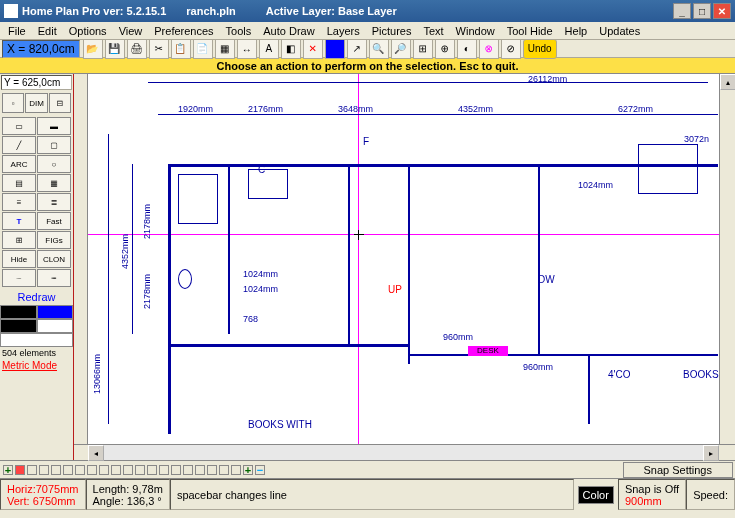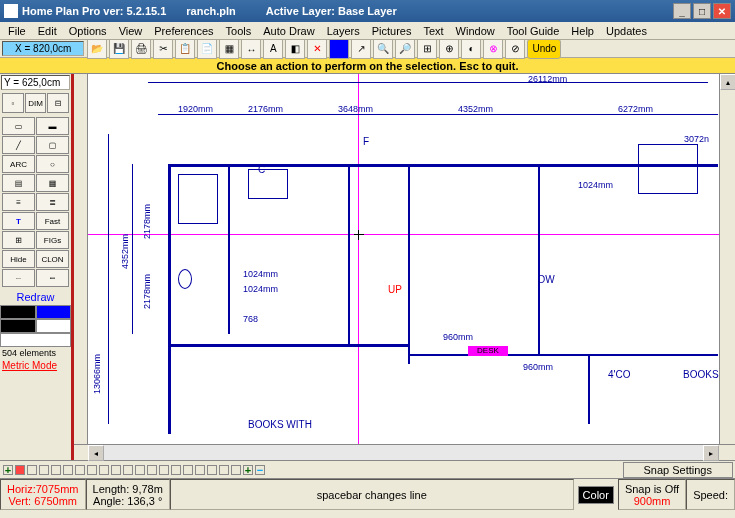--- a/index.html
+++ b/index.html
@@ -8,28 +8,28 @@
 .titlebar { height: 22px; background: linear-gradient(#3a6ea5, #2a5a95); color: #fff; display: flex; align-items: center; padding: 0 4px; font-weight: bold; }
 .titlebar .icon { width: 14px; height: 14px; background: #fff; margin-right: 4px; }
 .titlebar .spacer { flex: 1; }
 .titlebar .winbtn { width: 18px; height: 16px; background: #d4d0c8; border: 1px solid #888; margin-left: 2px; display: flex; align-items: center; justify-content: center; font-size: 10px; color: #000; cursor: pointer; }
 .titlebar .winbtn.close { background: #e74c3c; color: #fff; }
 
 .menubar { height: 18px; background: #ece9d8; border-bottom: 1px solid #aca899; display: flex; align-items: center; padding: 0 2px; }
 .menubar .mitem { padding: 1px 6px; cursor: pointer; }
 
 .coordbar { height: 18px; background: #ece9d8; border-bottom: 1px solid #aca899; display: flex; align-items: center; }
-.coordfield { border: 1px inset #aca899; background: #7dd3fc; padding: 1px 12px; margin: 0 2px; font-size: 10px; }
+.coordfield { border: 1px inset #aca899; background: #3b82f6; padding: 1px 4px; margin: 0 2px; font-size: 12px; }
 .tbtn { width: 20px; height: 20px; border: 1px solid #aca899; background: #f5f3ea; margin: 0 1px; display: flex; align-items: center; justify-content: center; cursor: pointer; font-size: 10px; }
 .tbtn.undo { background: #ffd700; border-radius: 3px; padding: 0 4px; width: auto; }
 
 .actionbar { height: 16px; background: #fde047; text-align: center; font-weight: bold; line-height: 16px; border-bottom: 1px solid #888; }
 
 .workarea { display: flex; height: 386px; }
-.leftpanel { width: 74px; background: #ece9d8; border-right: 3px solid #b91c1c; display: flex; flex-direction: column; }
+.leftpanel { width: 74px; background: #ece9d8; border-right: 1px solid #b91c1c; display: flex; flex-direction: column; }
 .leftpanel .ycoord { border: 1px inset #aca899; background: #fff; padding: 1px 2px; font-size: 10px; margin: 1px; }
 .toolgrid { display: grid; grid-template-columns: 1fr 1fr 1fr; gap: 1px; padding: 2px; }
 .toolgrid .tb { height: 20px; border: 1px solid #888; background: #f5f3ea; display: flex; align-items: center; justify-content: center; font-size: 8px; cursor: pointer; }
 .toolgrid2 { display: grid; grid-template-columns: 1fr 1fr; gap: 1px; padding: 2px; }
 .toolgrid2 .tb { height: 18px; border: 1px solid #888; background: #f5f3ea; display: flex; align-items: center; justify-content: center; font-size: 8px; cursor: pointer; }
 .redraw { color: #00f; text-align: center; padding: 2px; cursor: pointer; }
 .colsw { display: grid; grid-template-columns: 1fr 1fr; }
 .colsw div { height: 14px; border: 1px solid #888; }
 .elem-count { font-size: 9px; padding: 1px 2px; }
 .metric { color: #f00; text-decoration: underline; font-size: 10px; padding: 1px 2px; cursor: pointer; }
@@ -62,21 +62,21 @@
 
 
 .snapbar { height: 18px; background: #ece9d8; border-top: 1px solid #888; display: flex; align-items: center; padding: 0 2px; }
 .snapbar .seg { width: 10px; height: 10px; border: 1px solid #888; margin: 0 1px; cursor: pointer; }
 .snapbar .seg.plus { color: #060; font-weight: bold; display: flex; align-items: center; justify-content: center; }
 .snapbar .seg.minus { color: #0af; font-weight: bold; display: flex; align-items: center; justify-content: center; }
 .snapbar .seg.red { background: #f44; }
 .snapbar .snapset { margin-left: auto; border: 1px solid #888; padding: 1px 20px; cursor: pointer; }
 
 .statusbar { height: 32px; background: #ece9d8; border-top: 1px solid #888; display: flex; align-items: stretch; }
-.statusbar .cell { border: 1px inset #aca899; padding: 2px 6px; font-size: 10px; display: flex; flex-direction: column; justify-content: center; text-align: center; }
+.statusbar .cell { border: 1px inset #aca899; padding: 2px 6px; font-size: 10px; display: flex; flex-direction: column; justify-content: center; }
 .statusbar .red { color: #f00; }
 .statusbar .colorbtn { background: #000; color: #fff; padding: 2px 4px; border: 1px solid #888; align-self: center; margin: 0 4px; cursor: pointer; }
 </style>
 </head>
 <body>
 
 <div class="titlebar">
   <div class="icon"></div>
   <span>Home Plan Pro ver: 5.2.15.1</span>
   <span style="width:20px"></span>
@@ -94,21 +94,21 @@
   <span class="mitem">Edit</span>
   <span class="mitem">Options</span>
   <span class="mitem">View</span>
   <span class="mitem">Preferences</span>
   <span class="mitem">Tools</span>
   <span class="mitem">Auto Draw</span>
   <span class="mitem">Layers</span>
   <span class="mitem">Pictures</span>
   <span class="mitem">Text</span>
   <span class="mitem">Window</span>
-  <span class="mitem">Tool Guide</span>
+  <span class="mitem">Tool Hide</span>
   <span class="mitem">Help</span>
   <span class="mitem">Updates</span>
 </div>
 
 <div class="coordbar">
   <span class="coordfield">X = 820,0cm</span>
   <div class="tbtn">📂</div>
   <div class="tbtn">💾</div>
   <div class="tbtn">🖨</div>
   <div class="tbtn">✂</div>

